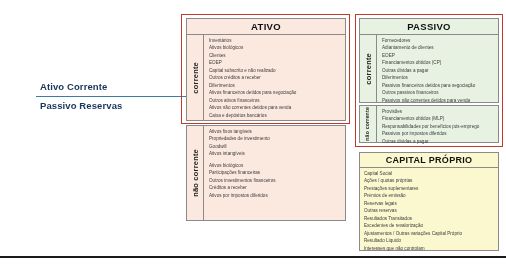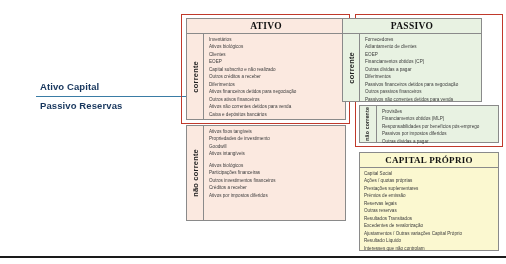--- a/index.html
+++ b/index.html
@@ -66,21 +66,20 @@
   }
   .hdr {
     box-sizing: border-box;
     text-align: center;
     font-weight: bold;
     font-size: 9.5px;
     color: #111111;
     letter-spacing: 0.3px;
     padding: 2px 0 2px 0;
     border: 0.8px solid #8a8a8a;
-    font-family: Liberation Serif, serif;
   }
   .body-box {
     box-sizing: border-box;
     border: 0.8px solid #8a8a8a;
     border-top: none;
     display: flex;
     align-items: stretch;
   }
   .vlabel {
     box-sizing: border-box;
@@ -121,21 +120,21 @@
   #ativo-panel   { left: 186px;  top: 18px;  width: 160px; height: 101px; background: #fbe9e0; }
   #ativo-panel .hdr { background: #fbe9e0; }
   #ativo-panel .body-box { height: 86px; background: #fbe9e0; }
 
   #ativonc-panel { left: 186px;  top: 125px; width: 160px; height: 96px; background: #fbe9e0;
                    border: 0.8px solid #8a8a8a; display: flex; align-items: stretch; }
   #ativonc-panel .vlabel { border-right: 0.8px solid #8a8a8a; }
 
   
   #passivo-red   { left: 355px;  top: 14px;  width: 148px; height: 133px; }
-  #passivo-panel { left: 342px;  top: 18px;  width: 140px; height: 58px; background: #e8f2e2; }
+  #passivo-panel { left: 359px;  top: 18px;  width: 140px; height: 58px; background: #e8f2e2; }
   #passivo-panel .hdr { background: #e8f2e2; }
   #passivo-panel .body-box { height: 68px; background: #e8f2e2; }
 
   #passivonc-panel { left: 359px; top: 105px; width: 140px; height: 38px; background: #e8f2e2;
                      border: 0.8px solid #8a8a8a; display: flex; align-items: stretch; }
   #passivonc-panel .vlabel { border-right: 0.8px solid #8a8a8a; }
   #passivonc-panel .vlabel span { font-size: 5.2px; line-height: 1.1; text-align: center; }
 
   
   #cp-panel { left: 359px; top: 152px; width: 140px; height: 98px; background: #fbf8d0; }
@@ -148,21 +147,21 @@
     background: #fbf8d0;
     padding: 2px 2px 2px 4px;
   }
 </style>
 </head>
 <body>
 
 <div id="slide">
 
   <div id="legend">
-    <div class="legend-row">Ativo Capital</div>
+    <div class="legend-row">Ativo Corrente</div>
     <div class="legend-rule"></div>
     <div class="legend-row">Passivo Reservas</div>
   </div>
 
   <div class="redbox" id="ativo-red"></div>
 
   <div class="panel" id="ativo-panel">
     <div class="hdr">ATIVO</div>
     <div class="body-box">
       <div class="vlabel">

